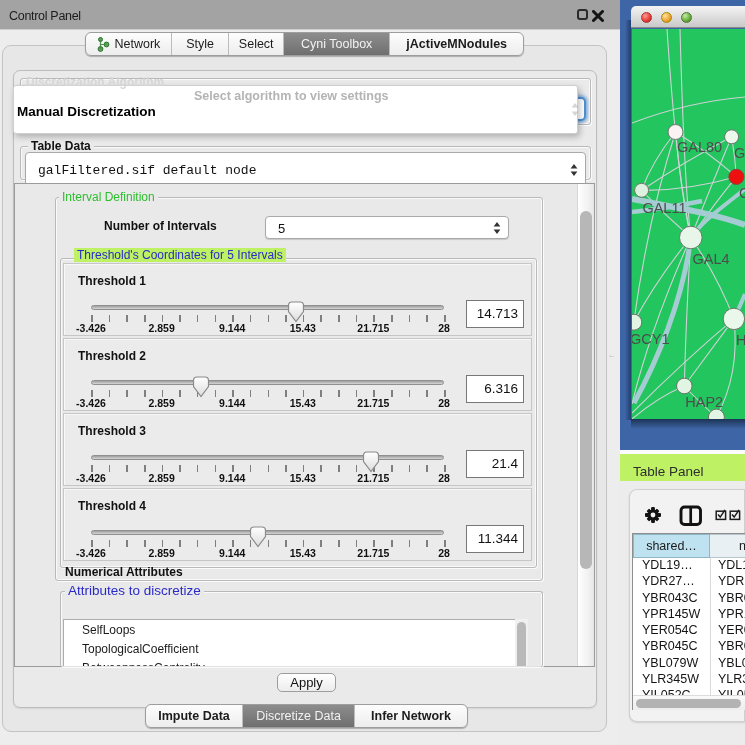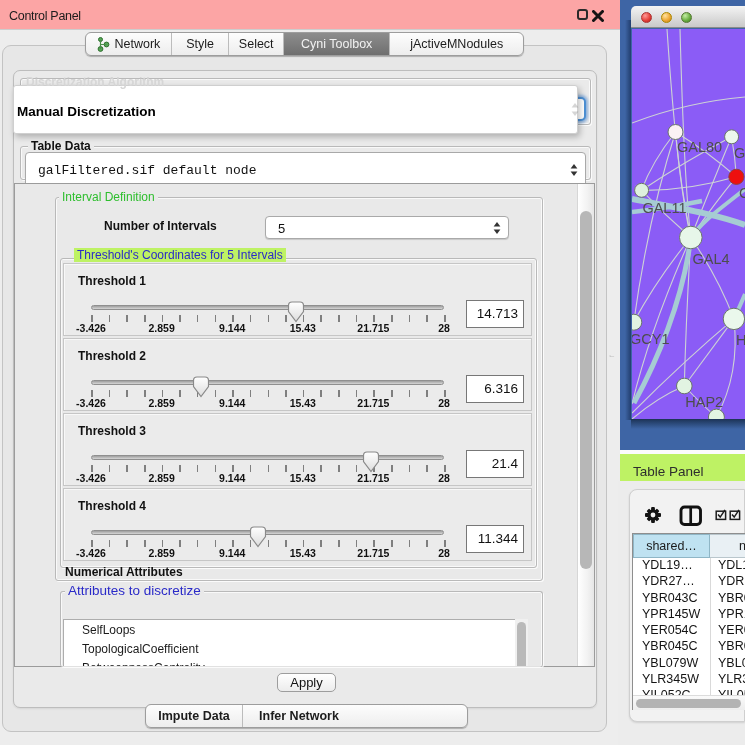--- a/index.html
+++ b/index.html
@@ -1,20 +1,20 @@
 <!DOCTYPE html>
 <html><head><meta charset="utf-8">
 <style>
 * { margin:0; padding:0; box-sizing:border-box; }
 html,body { width:745px; height:745px; }
 body { font-family:"Liberation Sans", sans-serif; background:#ededed; position:relative; overflow:hidden; }
 .abs { position:absolute; }
 
 
-#titlebar { left:0; top:0; width:620px; height:30px; background:#fca5a5; border-bottom:1px solid #cdcdcd; }
+#titlebar { left:0; top:0; width:620px; height:30px; background:#a3a3a3; border-bottom:1px solid #cdcdcd; }
 #titlebar .t { position:absolute; left:9px; top:9px; font-size:12.5px; letter-spacing:-0.3px; color:#1c1c1c; }
 #winbtn-sq { position:absolute; left:577px; top:9px; width:11px; height:11px; border:2px solid #2a2a2a; border-radius:3px; }
 
 
 
 #outerbox { left:2px; top:45px; width:605px; height:687px; background:#e7e7e7; border:1px solid #c3c3c3; border-radius:9px; }
 #innerbox { left:13px; top:70px; width:584px; height:638px; background:#eaeaea; border:1px solid #bdbdbd; border-radius:7px; box-shadow:0 1px 2px rgba(0,0,0,0.08); }
 
 
 .tabrow { display:flex; height:24px; border:1px solid #9d9d9d; border-radius:6px; background:linear-gradient(#fdfdfd,#ededed); overflow:hidden; box-shadow:0 1px 1px rgba(0,0,0,0.25); }
@@ -60,21 +60,21 @@
 #popup { left:13px; top:85px; width:565px; height:49px; background:#fff; border:1px solid #cfcfcf; border-radius:3px; box-shadow:2px 3px 6px rgba(0,0,0,0.25); z-index:50; }
 #popup .ph { position:absolute; left:180px; top:3px; font-size:12.5px; font-weight:bold; color:#b4b4b4; }
 #popup .it1 { position:absolute; left:3px; top:18px; font-size:13.5px; font-weight:bold; color:#000; }
 #popup .it2 { position:absolute; left:3px; top:34px; font-size:13.5px; color:#000; }
 
 
 #bluezone { left:620px; top:0; width:125px; height:450px; background:#3e65a5; }
 #macwin { position:absolute; left:11px; top:6px; width:114px; height:413px; }
 #mactitle { position:absolute; left:0; top:0; width:114px; height:22px; background:linear-gradient(#f4f4f4,#c9c9c9); border-bottom:1px solid #8a8a8a; border-radius:5px 0 0 0; }
 .tl { position:absolute; top:5.5px; width:11px; height:11px; border-radius:50%; }
-#canvas { position:absolute; left:1px; top:23px; width:113px; height:390px; background:#8b5cf6; overflow:hidden; }
+#canvas { position:absolute; left:1px; top:23px; width:113px; height:390px; background:#22c55e; overflow:hidden; }
 #canvshadow { position:absolute; left:11px; top:419px; width:114px; height:10px; background:linear-gradient(#1c3356,#3e65a5); }
 
 #tpheader { left:620px; top:450px; width:125px; height:31px; background:#bef264; border-top:4px solid #fbfbfb; }
 #tpheader .t { position:absolute; left:13px; top:10px; font-size:13.5px; color:#2e2e2e; }
 #tparea { left:618px; top:481px; width:127px; height:264px; background:#ececec; }
 #tbox { position:absolute; left:11px; top:8px; width:116px; height:233px; background:#f2f2f2; border:1px solid #cfcfcf; border-radius:8px 0 0 8px; box-shadow:0 1px 2px rgba(0,0,0,0.12); }
 #tgrid { position:absolute; left:2px; top:43px; width:114px; height:177px; background:#fff; border:1px solid #8e8e8e; border-right:none; }
 #thead { position:absolute; left:0; top:0; width:114px; height:24px; }
 #thc1 { position:absolute; left:0; top:0; width:77px; height:24px; background:#bfe2f1; border:1px solid #8fb6c6; font-size:12.5px; color:#1a1a1a; text-align:center; line-height:23px; }
 #thc2 { position:absolute; left:77px; top:0; width:37px; height:24px; background:#e9f0f4; border:1px solid #b9c6cc; border-left:none; font-size:12.5px; color:#1a1a1a; padding-left:29px; line-height:23px; }
@@ -116,21 +116,21 @@
 <div id="toptabs" class="tabrow abs">
  <div class="tab" style="width:88px"><svg width="13" height="15" viewBox="0 0 13 15" style="margin-right:5px">
         <circle cx="3.5" cy="2.5" r="2" fill="#57a757" stroke="#2f6e2f"></circle>
         <circle cx="3.5" cy="12" r="2.4" fill="#57a757" stroke="#2f6e2f"></circle>
         <circle cx="9.5" cy="7.5" r="2.4" fill="#57a757" stroke="#2f6e2f"></circle>
         <path d="M3.5 3 L3.5 12 M3.5 7.5 L9.5 7.5" stroke="#4a8f4a" stroke-width="1.2" fill="none"></path>
       </svg>Network</div>
  <div class="tab" style="width:59px">Style</div>
  <div class="tab" style="width:56px">Select</div>
  <div class="tab sel" style="width:109px">Cyni Toolbox</div>
- <div class="tab" style="width:136px;font-weight:normal">jActiveMNodules</div>
+ <div class="tab" style="width:136px;font-weight:bold">jActiveMNodules</div>
 </div>
 
 <div class="group" style="left:20px; top:78px; width:571px; height:47px;"></div>
 <div class="abs" style="left:25px;top:97px;width:561px;height:24px;border-radius:5px;background:#fff;border:2.5px solid #4d90d4;box-shadow:0 0 3px 1.5px rgba(80,140,210,0.6);"></div>
 <div class="abs" style="left:26px; top:75px; font-size:12px; font-weight:bold; color:#d6d6d6; z-index:51;text-align:center;">Discretization Algorithm</div>
 
 <div class="group" style="left:20px; top:146px; width:571px; height:34px;">
     <span class="gtitle" style="left:7px; color:#111; font-weight:bold; background:#eaeaea;">Table Data</span>
   </div>
 <div class="combo" style="left:25px; top:152px; width:561px; height:36px;font-family:Liberation Mono, monospace;">
@@ -314,24 +314,26 @@
     <div>BetweennessCentrality</div>
   </div>
 <div id="attrsb" class="abs">
     <i></i>
   </div>
 
 <div id="applybtn" class="abs">Apply</div>
 
 <div id="bottabs" class="tabrow abs">
  <div class="tab" style="width:97px;font-weight:bold">Impute Data</div>
+ <div class="tab sel" style="width:112px">Discretize Data</div>
  <div class="tab" style="width:112px;font-weight:bold">Infer Network</div>
 </div>
 
 <div id="popup" class="abs">
+ <span class="ph">Select algorithm to view settings</span>
  <span class="it1">Manual Discretization</span>
 </div>
 
 <div id="splitmark" class="abs">⌙</div>
 <svg class="abs" style="left:571px;top:103px;z-index:60;opacity:0.22" width="8" height="13" viewBox="0 0 8 13">
     <path d="M4 0 L7.4 4.6 H0.6 Z" fill="#444"></path>
     <path d="M4 13 L7.4 8.4 H0.6 Z" fill="#444"></path>
   </svg>
 
 <div id="bluezone" class="abs">

